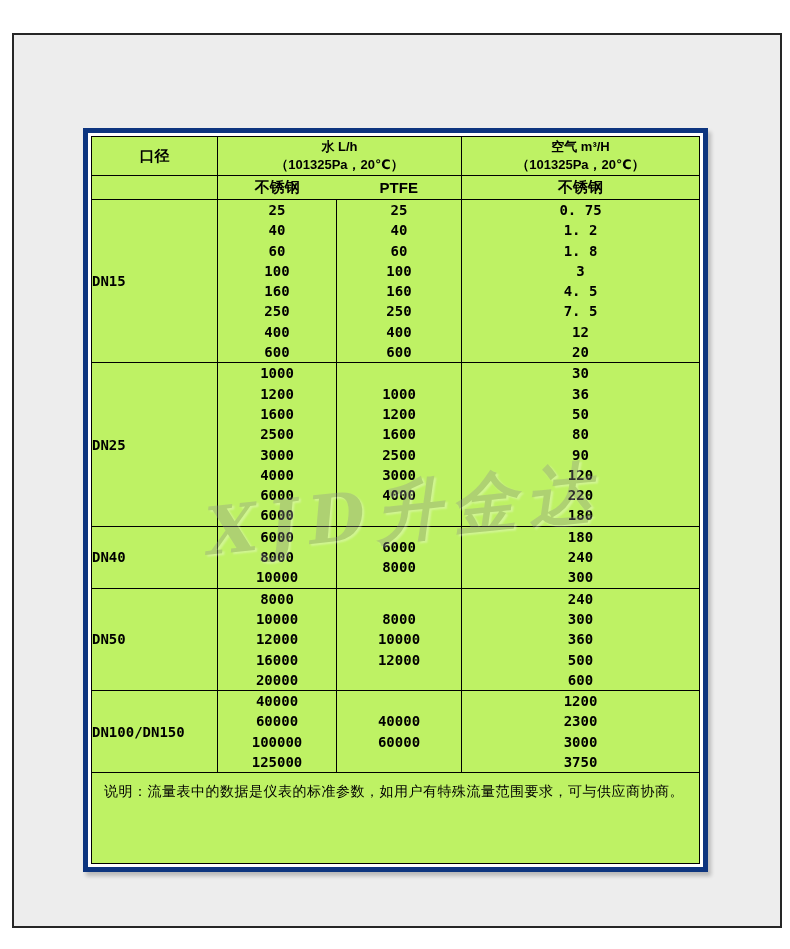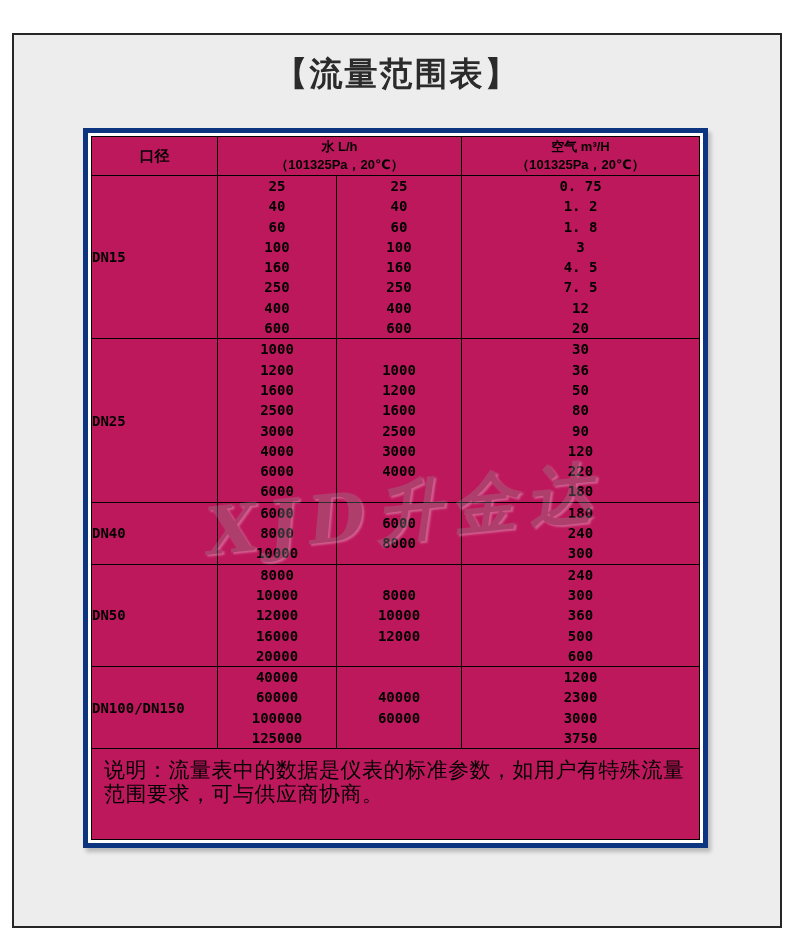--- a/index.html
+++ b/index.html
@@ -37,21 +37,21 @@
     left: 69px; top: 93px;
     border: 5px solid #0d357f;
     background: #ffffff;
     padding: 3px;
     box-shadow: 3px 4px 4px rgba(0,0,0,0.22);
   }
 
   table.flow {
     border-collapse: collapse;
     table-layout: fixed;
-    background: #be185d;
+    background: #bef264;
   }
   table.flow td {
     border: 1px solid #000;
     padding: 0;
     color: #000;
   }
 
   .h1 td { height: 38px; text-align: center; vertical-align: middle; }
   .hline { line-height: 18px; font-size: 13px; font-weight: 700; white-space: nowrap; }
   .h2 td {
@@ -76,22 +76,22 @@
     height: 20.3px;
     line-height: 20.3px;
     text-align: center;
     white-space: nowrap;
   }
 
   .note-cell {
     vertical-align: top;
     height: 76px;
     padding: 9px 12px 5px 12px !important;
-    font-size: 21px;
-    line-height: 24px;
+    font-size: 14px;
+    line-height: 18px;
     color: #000;
     letter-spacing: 0.5px;
   }
 
   .watermark {
     position: absolute;
     left: 90px; top: 432px;
     width: 600px;
     text-align: center;
     font-family: "DejaVu Serif", "Liberation Serif", serif;
@@ -106,21 +106,20 @@
     pointer-events: none;
     white-space: nowrap;
   }
 </style>
 </head>
 <body>
 
 <div class="page">
   <div class="panel">
 
-    <div class="title">【流量范围表】</div>
 
     <div class="table-frame">
       <table class="flow">
         <colgroup>
           <col style="width:126px">
           <col style="width:119px">
           <col style="width:125px">
           <col style="width:238px">
         </colgroup>
 
@@ -130,20 +129,26 @@
             <td colspan="2">
               <div class="hline">水 L/h</div>
               <div class="hline">（101325Pa，20℃）</div>
             </td>
             <td>
               <div class="hline">空气 m³/H</div>
               <div class="hline">（101325Pa，20℃）</div>
             </td>
           </tr>
 
+          <tr class="h2">
+            <td></td>
+            <td class="no-r">不锈钢</td>
+            <td class="no-l">PTFE</td>
+            <td>不锈钢</td>
+          </tr>
         </tbody>
 
         <tbody>
             <tr>
               <td class="dn-cell num">DN15</td>
               <td class="val-cell">
                 <div class="line num">25</div>
                 <div class="line num">40</div>
                 <div class="line num">60</div>
                 <div class="line num">100</div>

